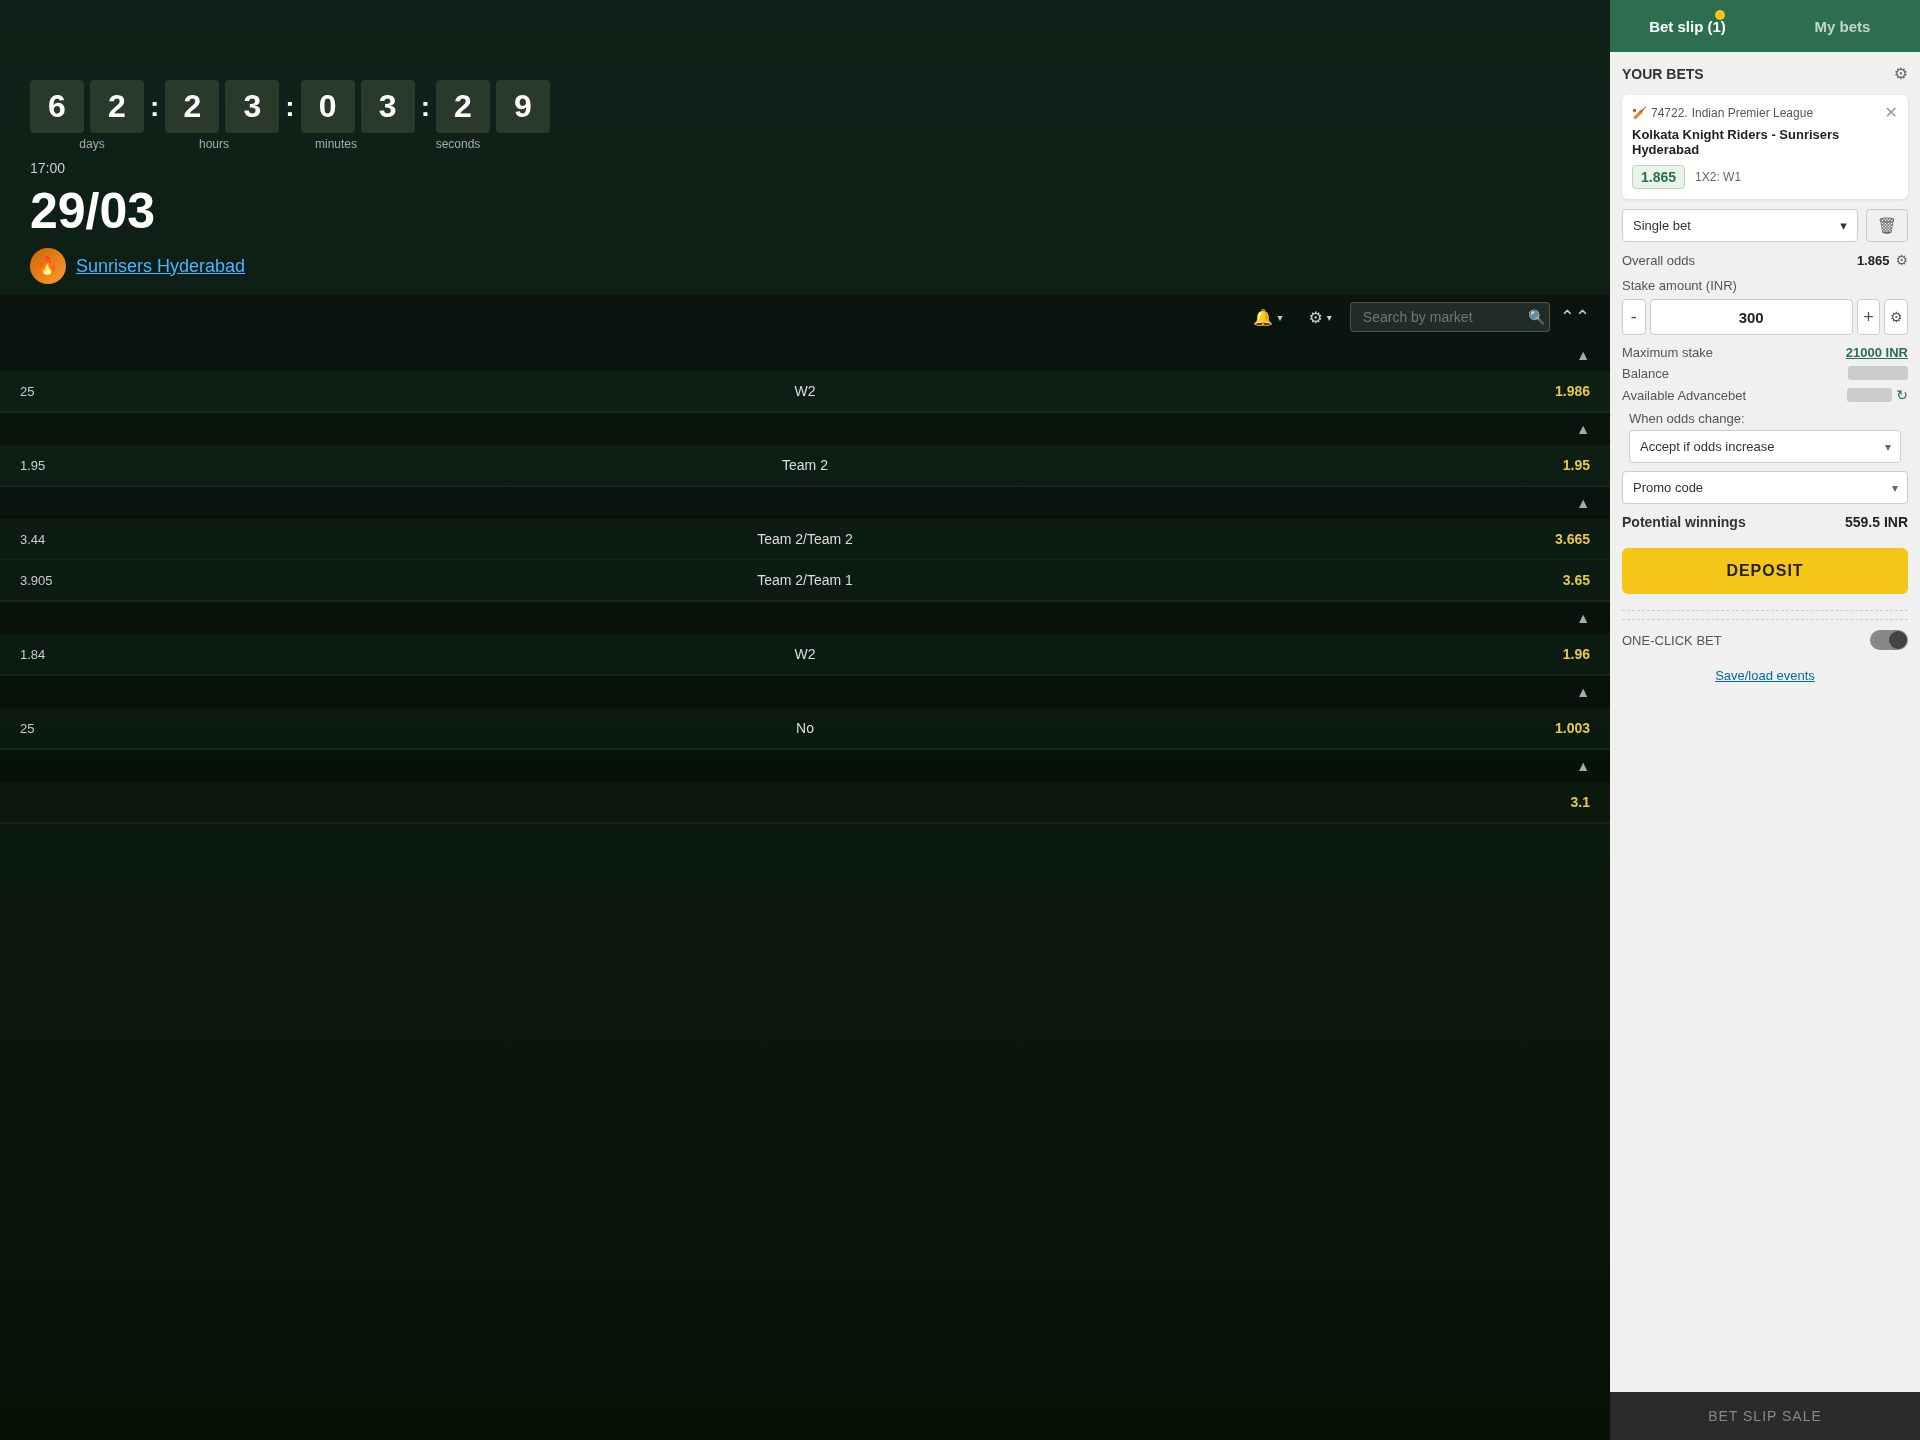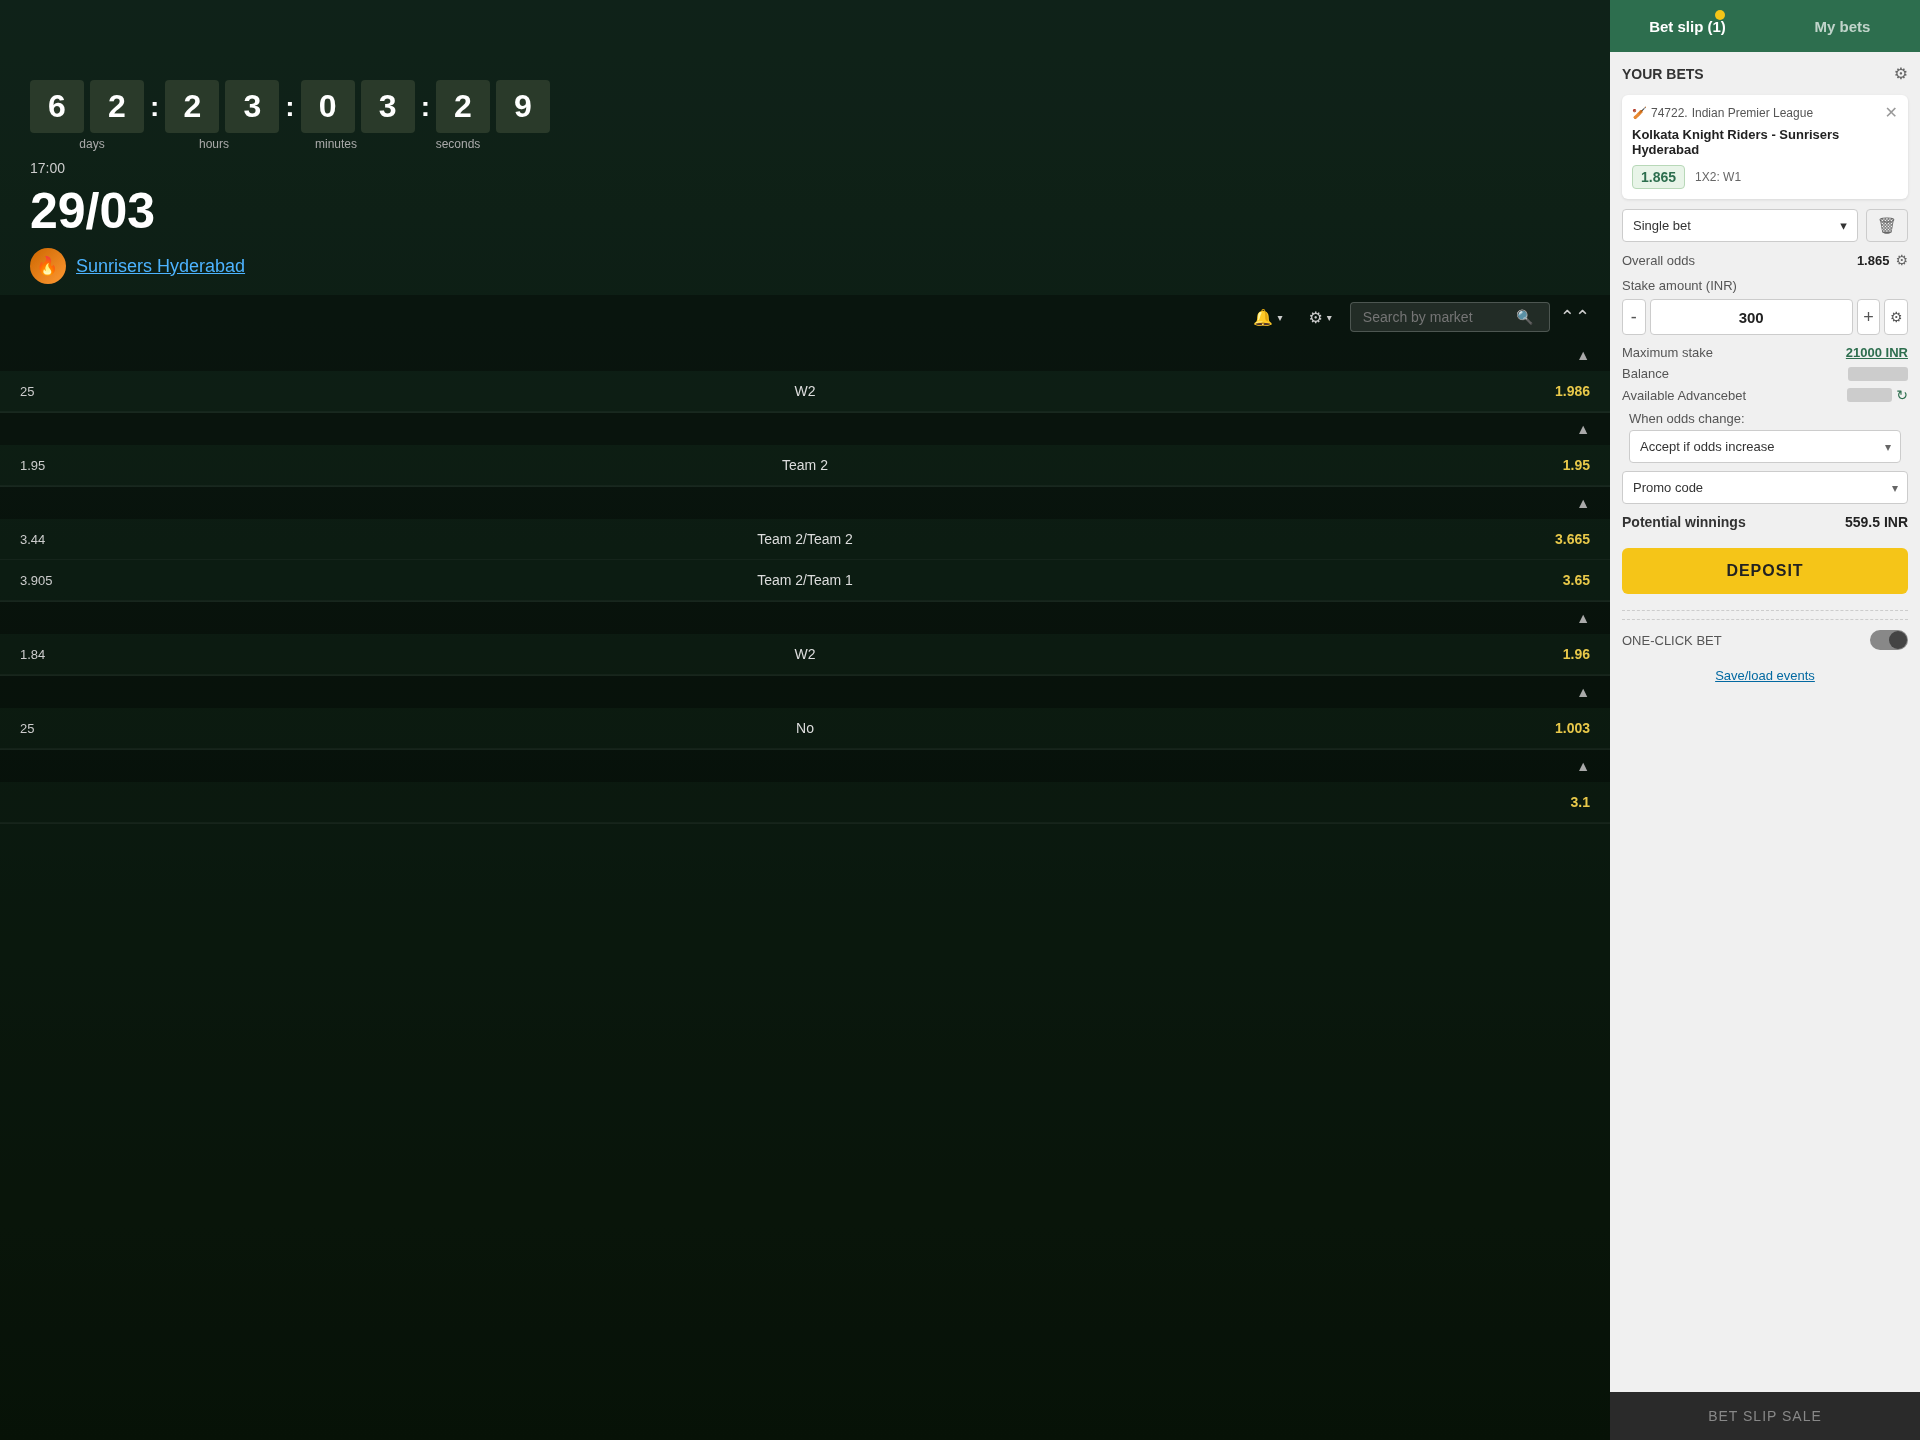--- a/index.html
+++ b/index.html
@@ -147,21 +147,21 @@
     .search-box {
       background: rgba(255,255,255,0.1);
       border: 1px solid rgba(255,255,255,0.2);
       border-radius: 4px;
       padding: 6px 12px;
       color: #ccc;
       font-size: 14px;
       width: 200px;
       display: flex;
       align-items: flex-start;
-      gap: 4px;
+      gap: 16px;
     }
 
     .search-input {
       background: transparent;
       border: none;
       color: #ccc;
       font-size: 14px;
       outline: none;
       width: 150px;
     }
@@ -470,21 +470,20 @@
       color: #2d6e4e;
       text-decoration: underline;
       cursor: pointer;
       font-weight: bold;
       text-align: right;
     }
 
     
     .balance-row {
       display: flex;
-      align-items: center;
       justify-content: space-between;
       margin: 6px 0;
       font-size: 13px;
     }
 
     .balance-bar {
       width: 60px;
       height: 14px;
       background: #ccc;
       border-radius: 3px;

